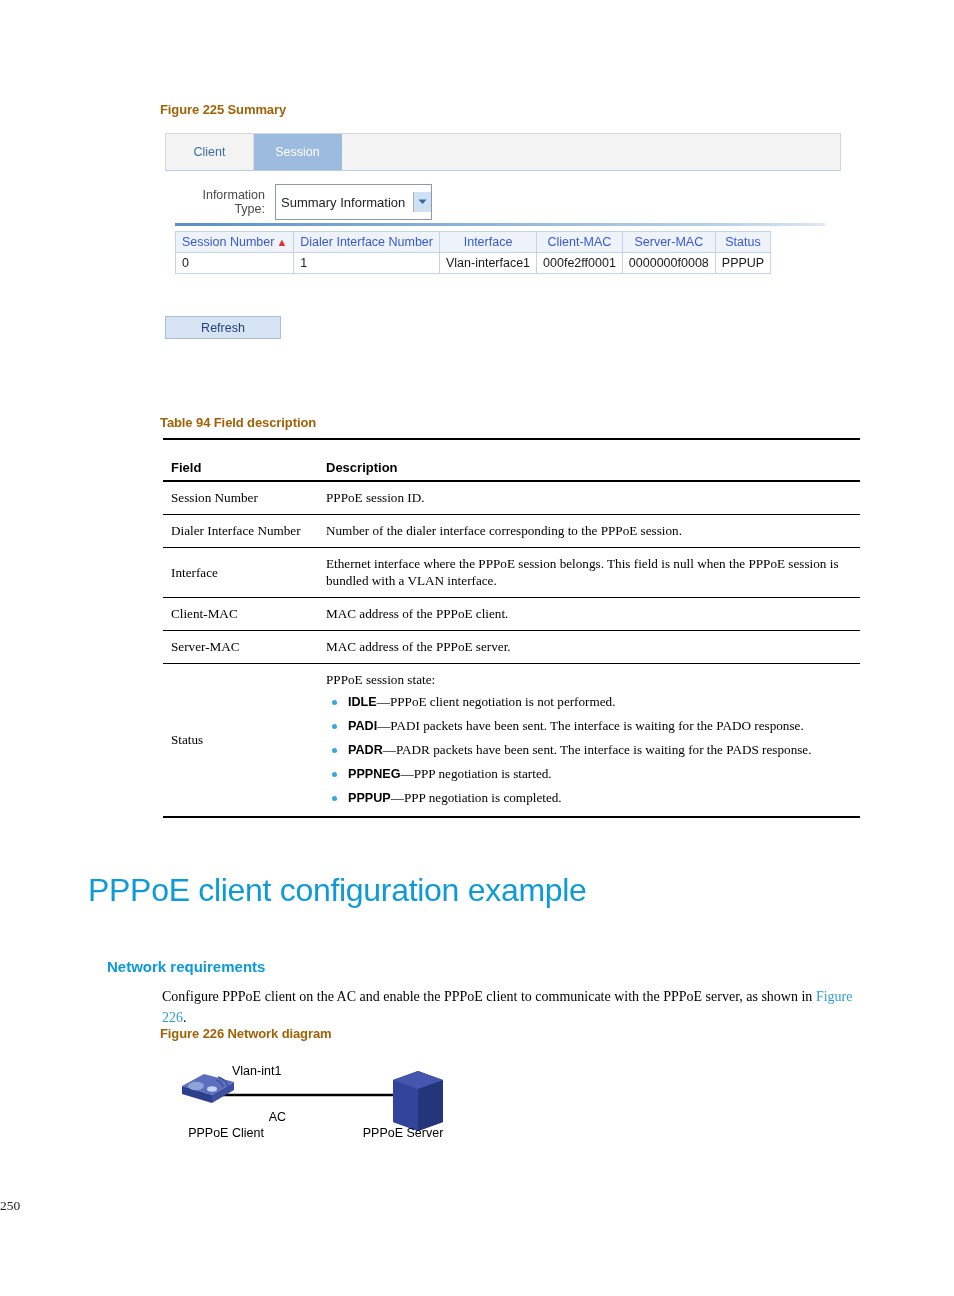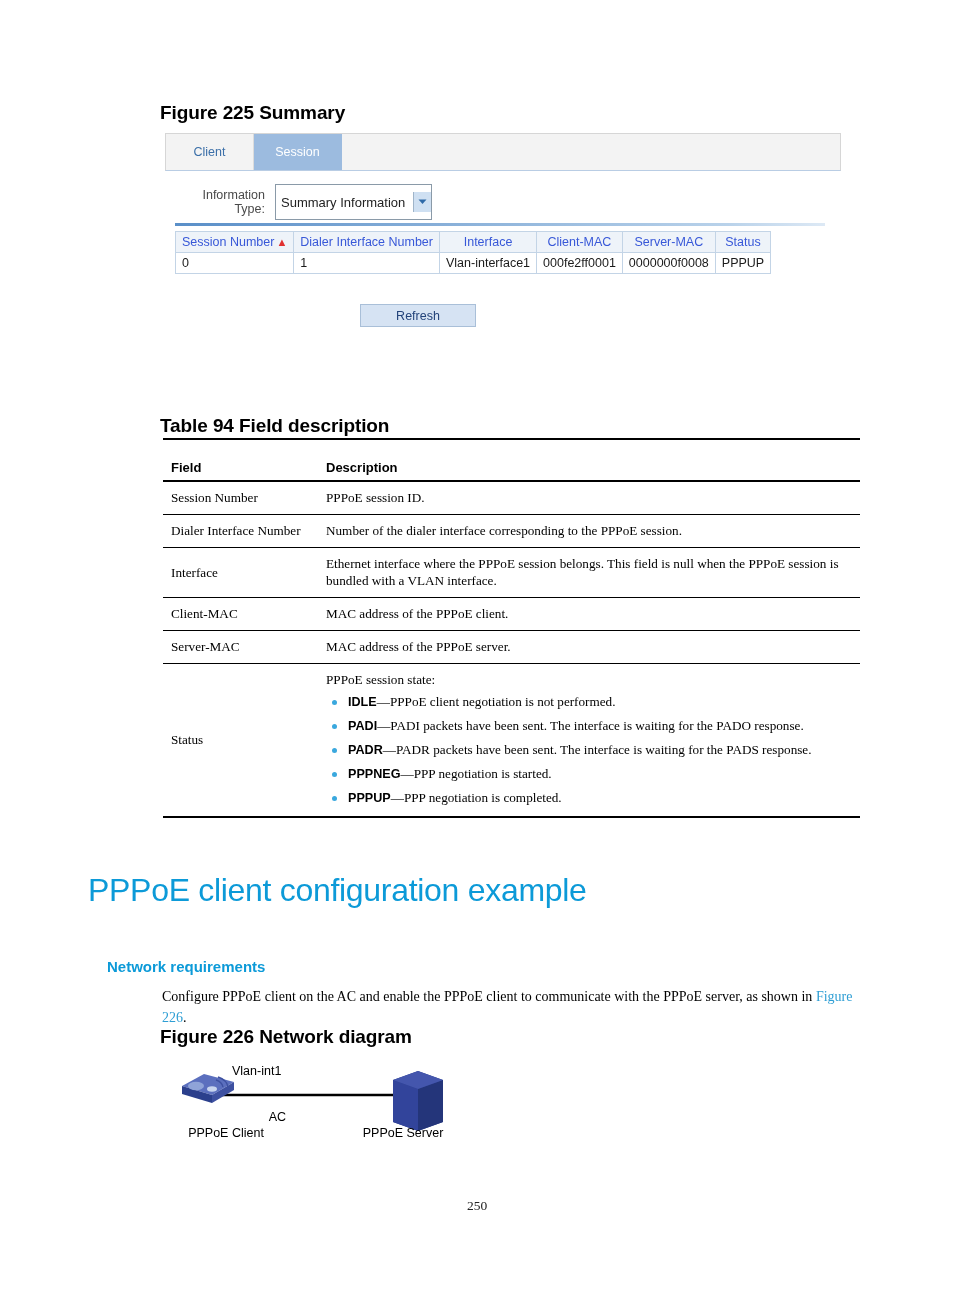--- a/index.html
+++ b/index.html
@@ -9,24 +9,24 @@
     height: 1296px;
     background: #ffffff;
     font-family: "Liberation Serif", serif;
     color: #000000;
     position: relative;
     overflow: hidden;
   }
 
   
   .caption {
-    color: #000000;
+    color: #a16207;
     font-family: "Liberation Sans", sans-serif;
     font-weight: bold;
-    font-size: 19px;
+    font-size: 13px;
     letter-spacing: -0.1px;
   }
 
   
   #fig225-caption { position: absolute; left: 160px; top: 102px; }
 
   #ui-panel {
     position: absolute;
     left: 165px;
     top: 133px;
@@ -129,23 +129,22 @@
     background: #ffffff;
     color: #1a1a1a;
     border: 1px solid #c3d4e6;
     padding: 3px 6px;
     white-space: nowrap;
   }
   .th-left { text-align: left; }
   .sort-arrow { color: #e03030; font-size: 11px; padding-left: 2px; }
 
   .refresh-wrap {
-    margin-top: 30px;
-    display: flex;
-    justify-content: center;
+    margin-top: 42px;
+    display: flex;
     padding-right: 170px;
   }
   .btn-refresh {
     width: 116px;
     height: 23px;
     background: #d6e3f3;
     border: 1px solid #a9bfd8;
     color: #23437a;
     font-size: 12.5px;
     font-family: "Liberation Sans", sans-serif;
@@ -257,21 +256,20 @@
   #lbl-vlan { left: 72px; top: 14px; }
   #lbl-ac   { left: 6px;  top: 60px; width: 120px; text-align: right; }
   #lbl-acclient { left: 0px; top: 76px; width: 132px; }
   #lbl-server { left: 178px; top: 76px; width: 130px; }
 
   
   #page-number {
     position: absolute;
     left: 0; right: 0;
     top: 1198px;
-    text-align: center;
     font-size: 13.5px;
     color: #222;
   }
 </style>
 </head>
 <body>
 
 <div id="fig225-caption" class="caption">Figure 225 Summary</div>
 
 <div id="ui-panel">

